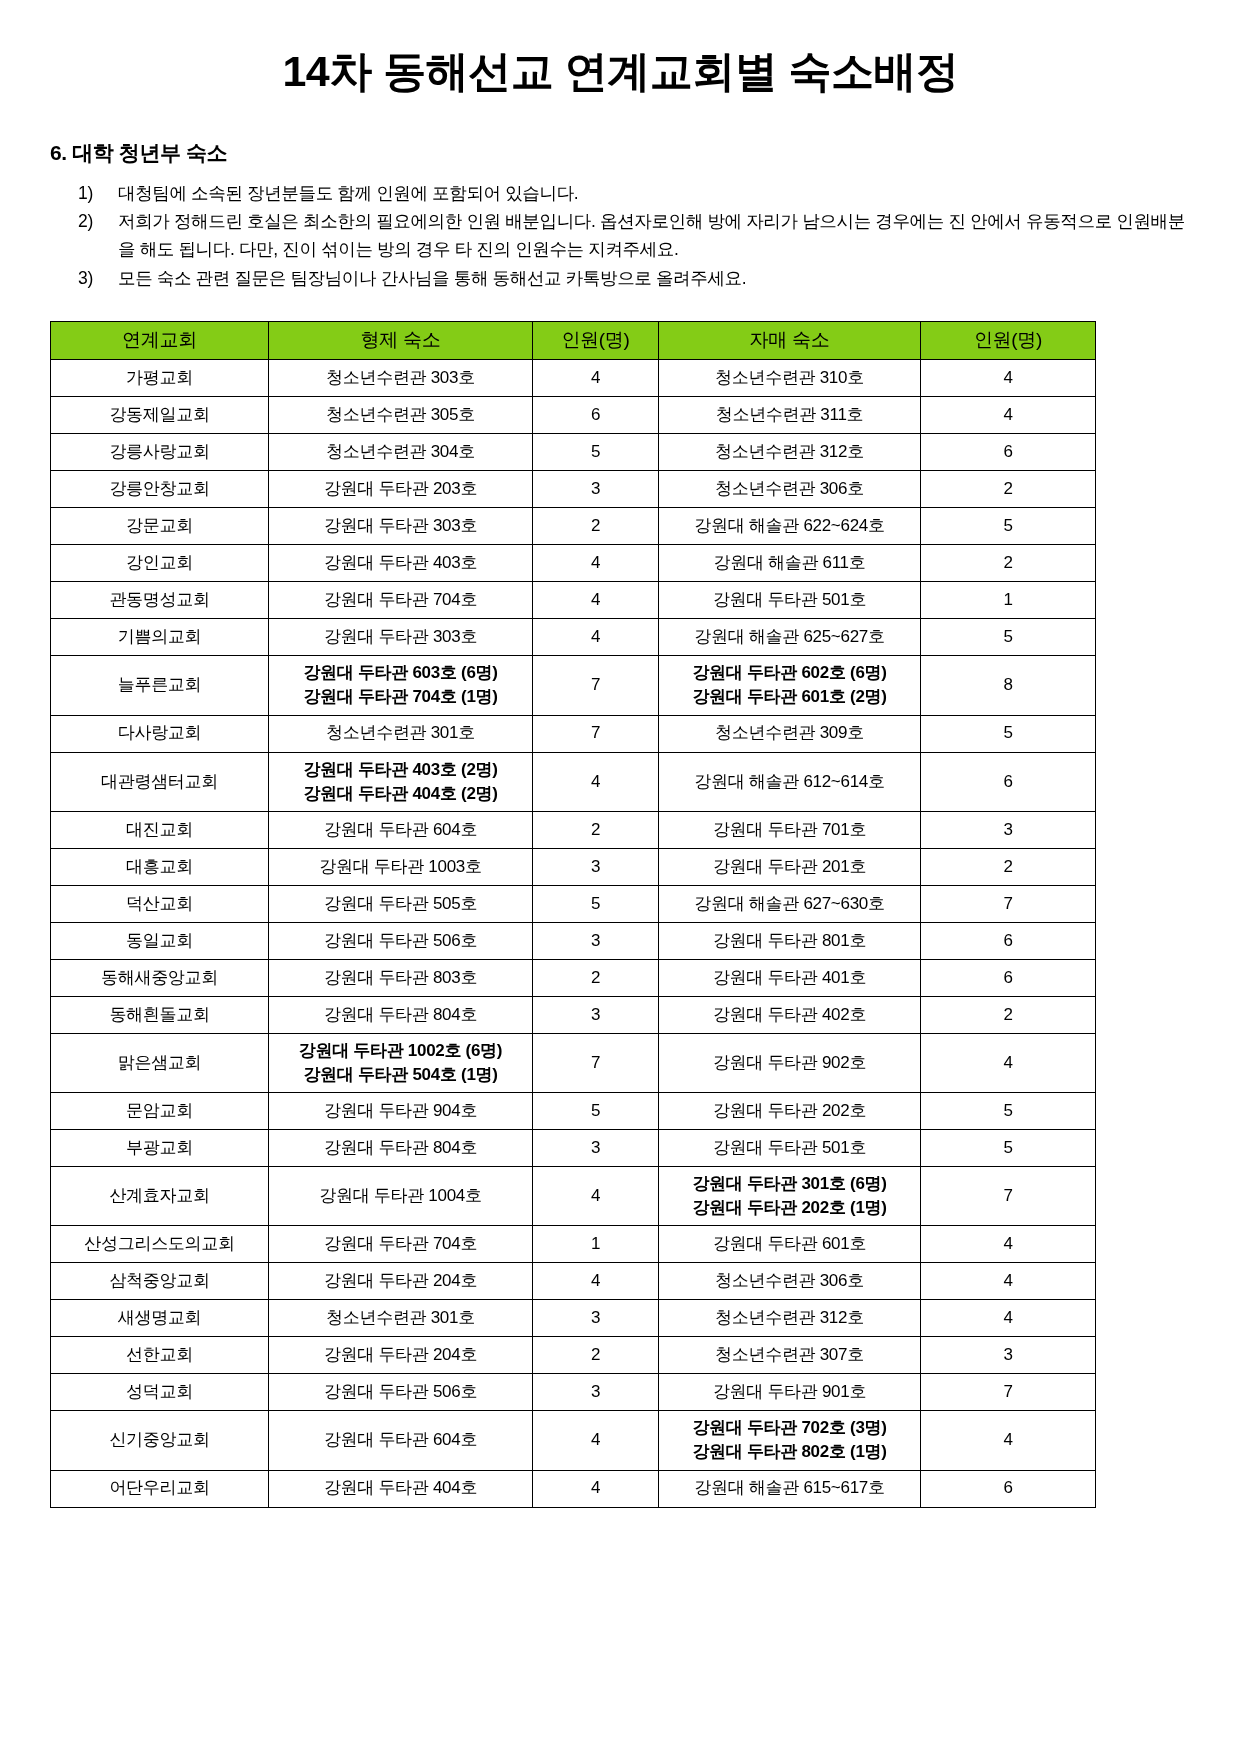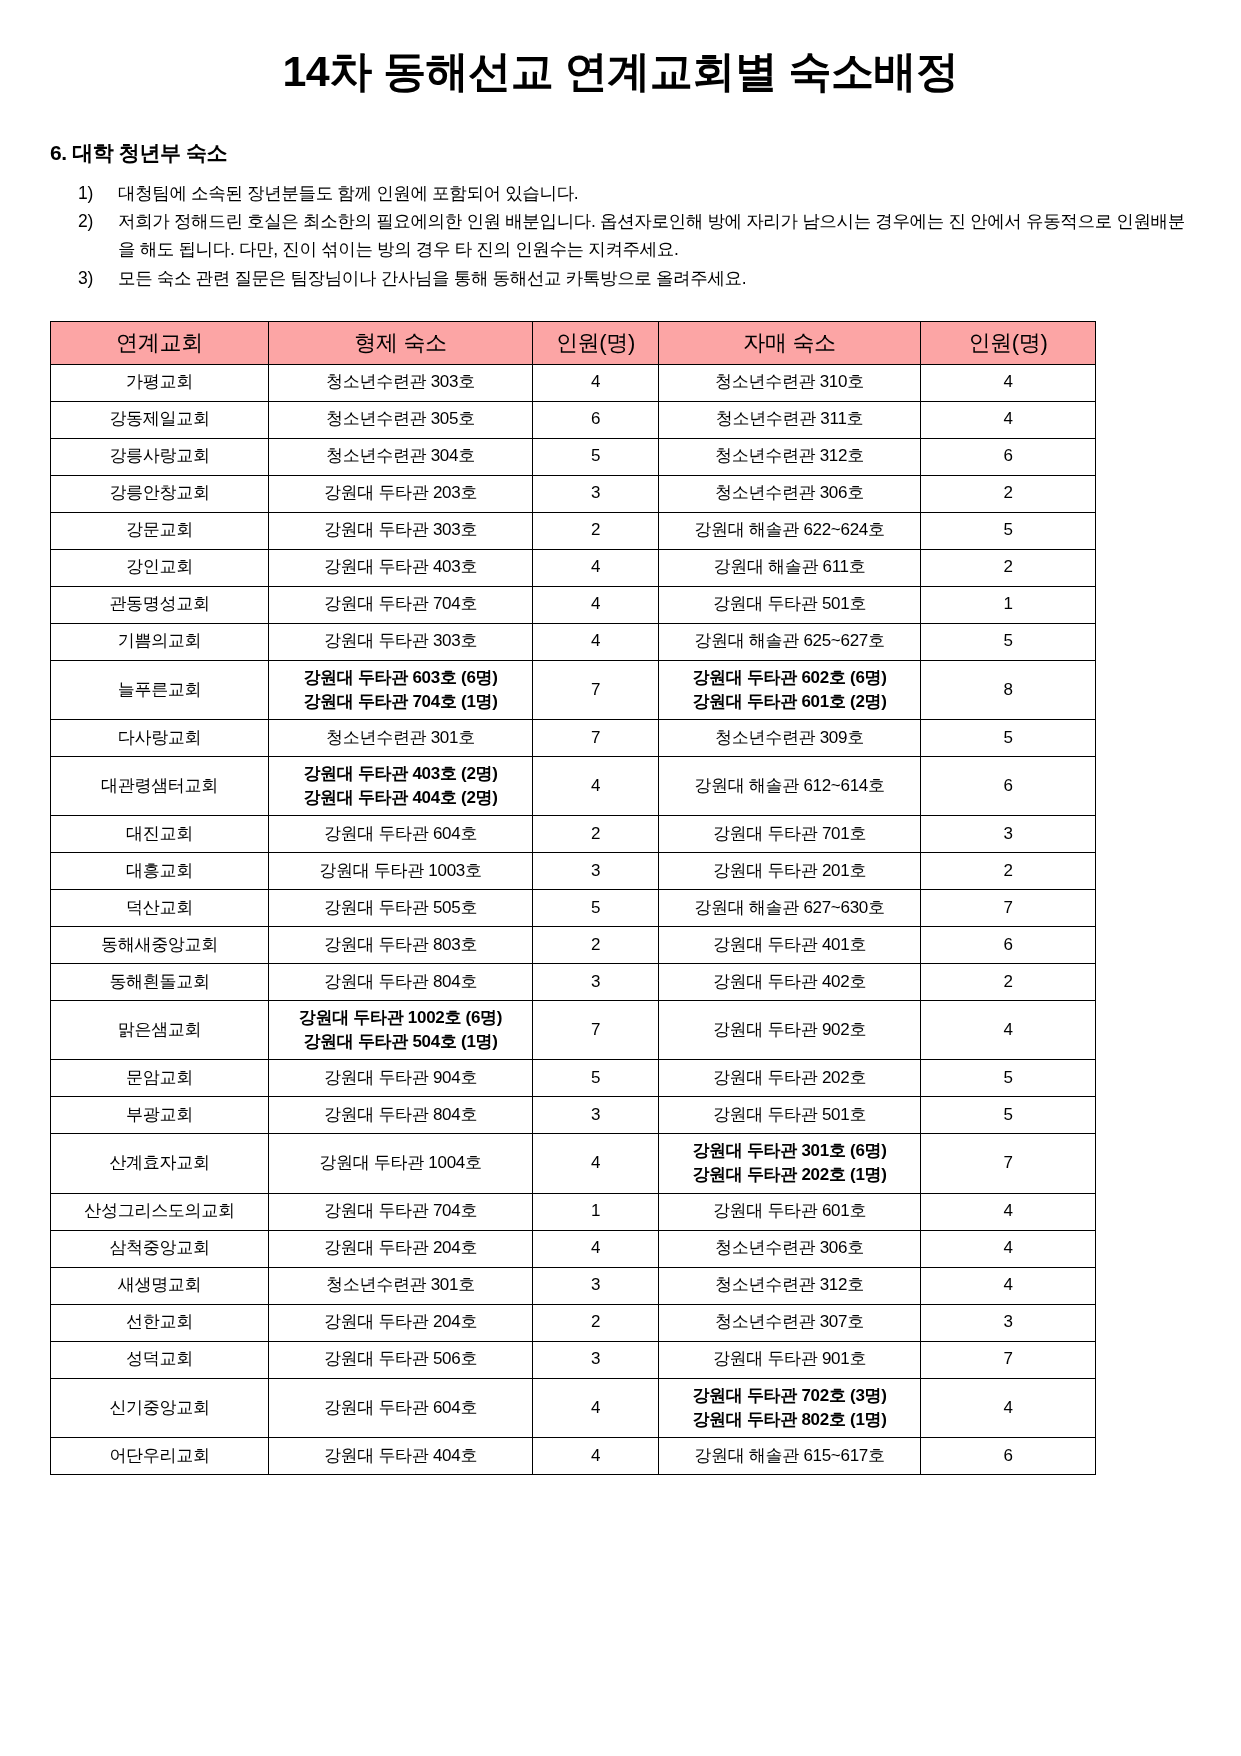--- a/index.html
+++ b/index.html
@@ -74,24 +74,24 @@
   table.alloc th, table.alloc td {
     border: 1.3px solid #000000;
     text-align: center;
     vertical-align: middle;
     font-size: 17px;
     letter-spacing: -0.3px;
     padding: 5px 2px;
     line-height: 1.42;
   }
   table.alloc thead th {
-    background: #fca5a5;
+    background: #84cc16;
     font-weight: normal;
     height: 37px;
-    font-size: 22px;
+    font-size: 19px;
   }
   table.alloc tbody td {
     height: 37px;
   }
   td.multi, th.multi { line-height: 1.48; font-weight: bold; }
   .col-church { width: 218px; }
   .col-bro { width: 264px; }
   .col-brocnt { width: 126px; }
   .col-sis { width: 262px; }
   .col-siscnt { width: 175px; }
@@ -290,20 +290,31 @@
           <td>
             <span class="cellline">강원대 두타관 505호</span>
           </td>
           <td>5</td>
           <td>
             <span class="cellline">강원대 해솔관 627~630호</span>
           </td>
           <td>7</td>
         </tr>
         <tr>
+          <td>동일교회</td>
+          <td>
+            <span class="cellline">강원대 두타관 506호</span>
+          </td>
+          <td>3</td>
+          <td>
+            <span class="cellline">강원대 두타관 801호</span>
+          </td>
+          <td>6</td>
+        </tr>
+        <tr>
           <td>동해새중앙교회</td>
           <td>
             <span class="cellline">강원대 두타관 803호</span>
           </td>
           <td>2</td>
           <td>
             <span class="cellline">강원대 두타관 401호</span>
           </td>
           <td>6</td>
         </tr>

